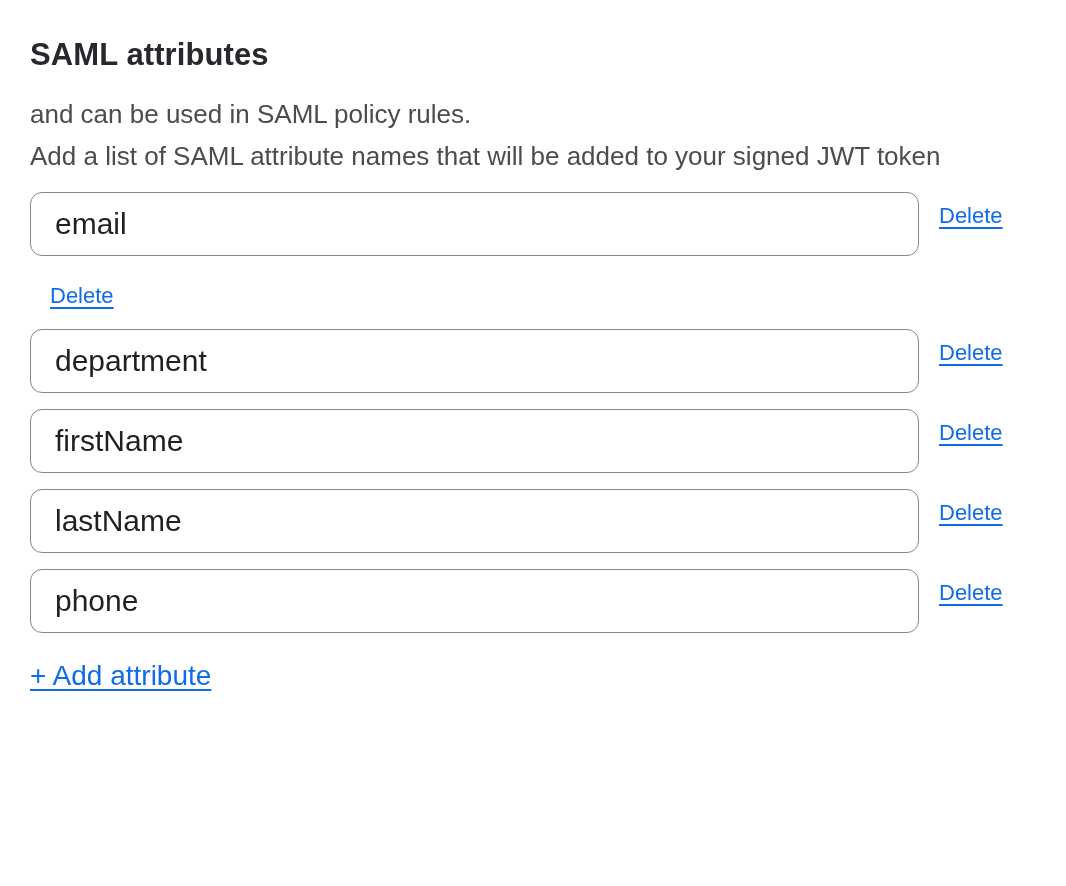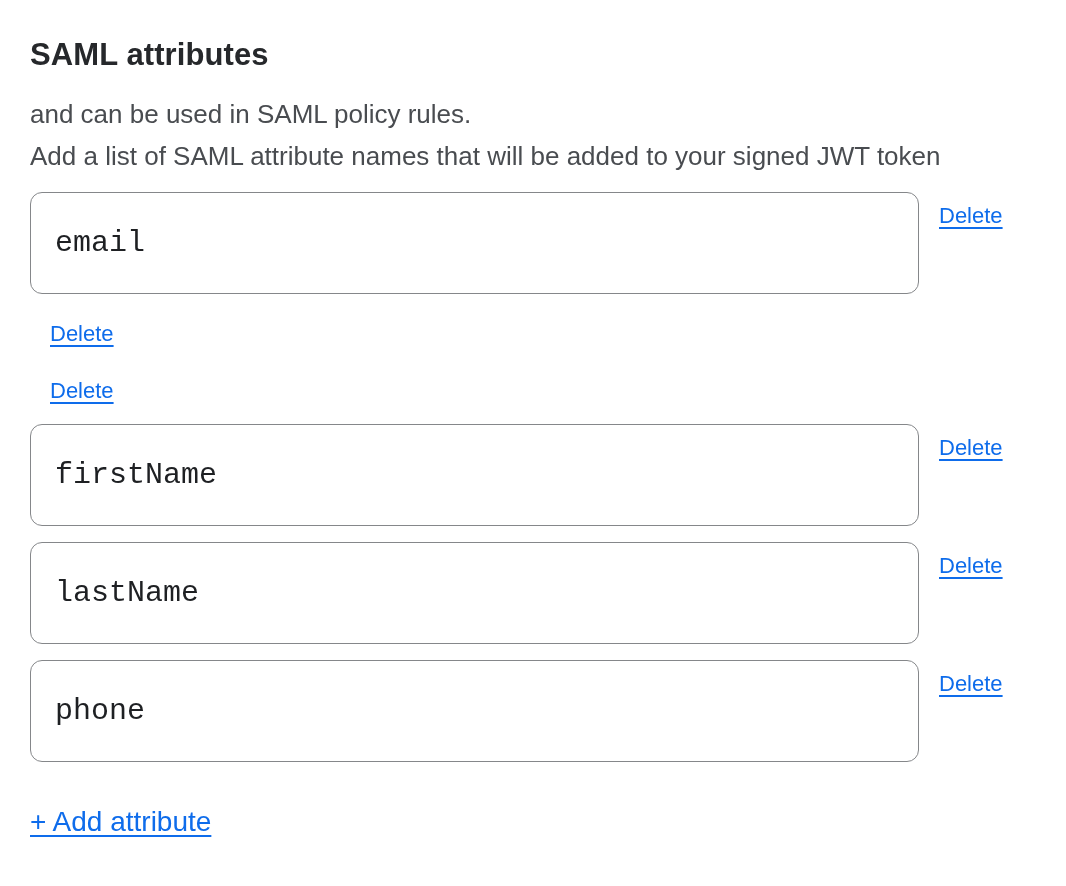--- a/index.html
+++ b/index.html
@@ -35,46 +35,46 @@
     display: block;
   }
   .attr-row {
     display: flex;
     align-items: flex-start;
     margin-bottom: 16px;
   }
   .attr-input {
     box-sizing: border-box;
     width: 889px;
-    height: 102px;
+    height: 64px;
     background: #ffffff;
     border: 1.5px solid #85878a;
     border-radius: 12px;
     padding: 0 24px;
-    font-family: Liberation Mono, monospace;
+    font-family: Liberation Sans, sans-serif;
     font-size: 30px;
     color: #1e2023;
     outline: none;
   }
   .link {
     color: #0e6ceb;
     text-decoration: underline;
     text-decoration-thickness: 2px;
     text-underline-offset: 4px;
     cursor: pointer;
   }
   .delete-link {
     flex: 0 0 auto;
     margin: 7px 0 0 20px;
     font-size: 22px;
     line-height: 34px;
   }
   .add-link {
     display: inline-block;
-    margin-top: 27px;
+    margin-top: 10px;
     font-size: 28px;
     line-height: 34px;
   }
 </style>
 </head>
 <body>
 
 <div class="page">
 
   <h2 class="section-title">SAML attributes</h2>
@@ -89,20 +89,21 @@
     <div class="attr-row">
       <input type="text" class="attr-input" value="email" style="">
       <a href="#" class="link delete-link">Delete</a>
     </div>
 
     <div class="attr-row">
       <a href="#" class="link delete-link">Delete</a>
     </div>
 
     <div class="attr-row">
+      <input type="text" class="attr-input" value="department" style="">
       <a href="#" class="link delete-link">Delete</a>
     </div>
 
     <div class="attr-row">
       <input type="text" class="attr-input" value="firstName" style="">
       <a href="#" class="link delete-link">Delete</a>
     </div>
 
     <div class="attr-row">
       <input type="text" class="attr-input" value="lastName" style="">

